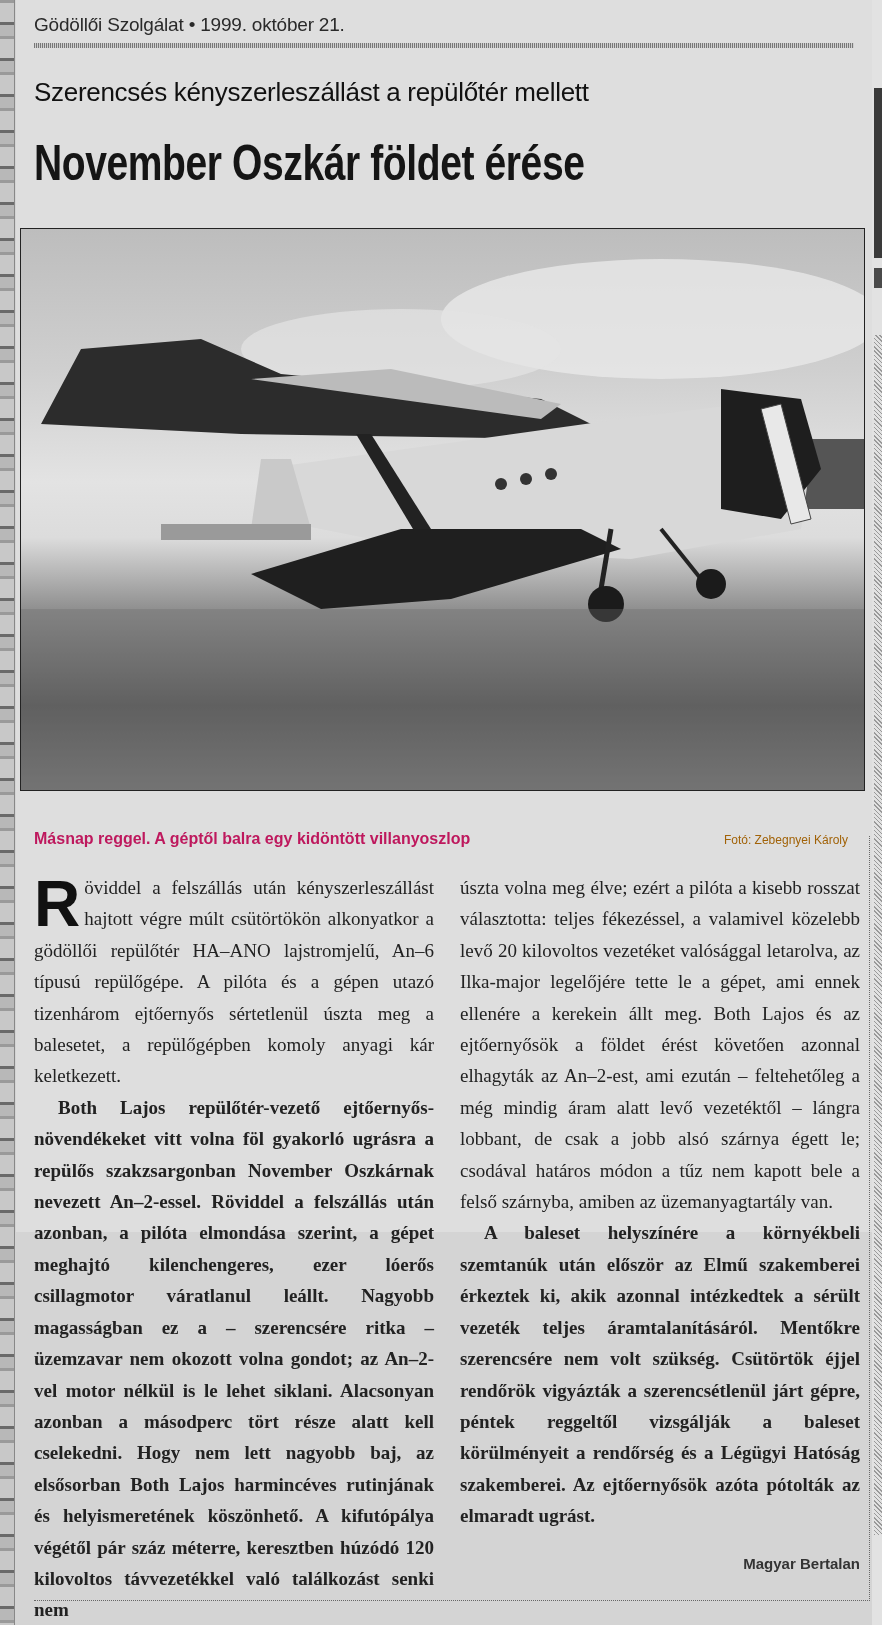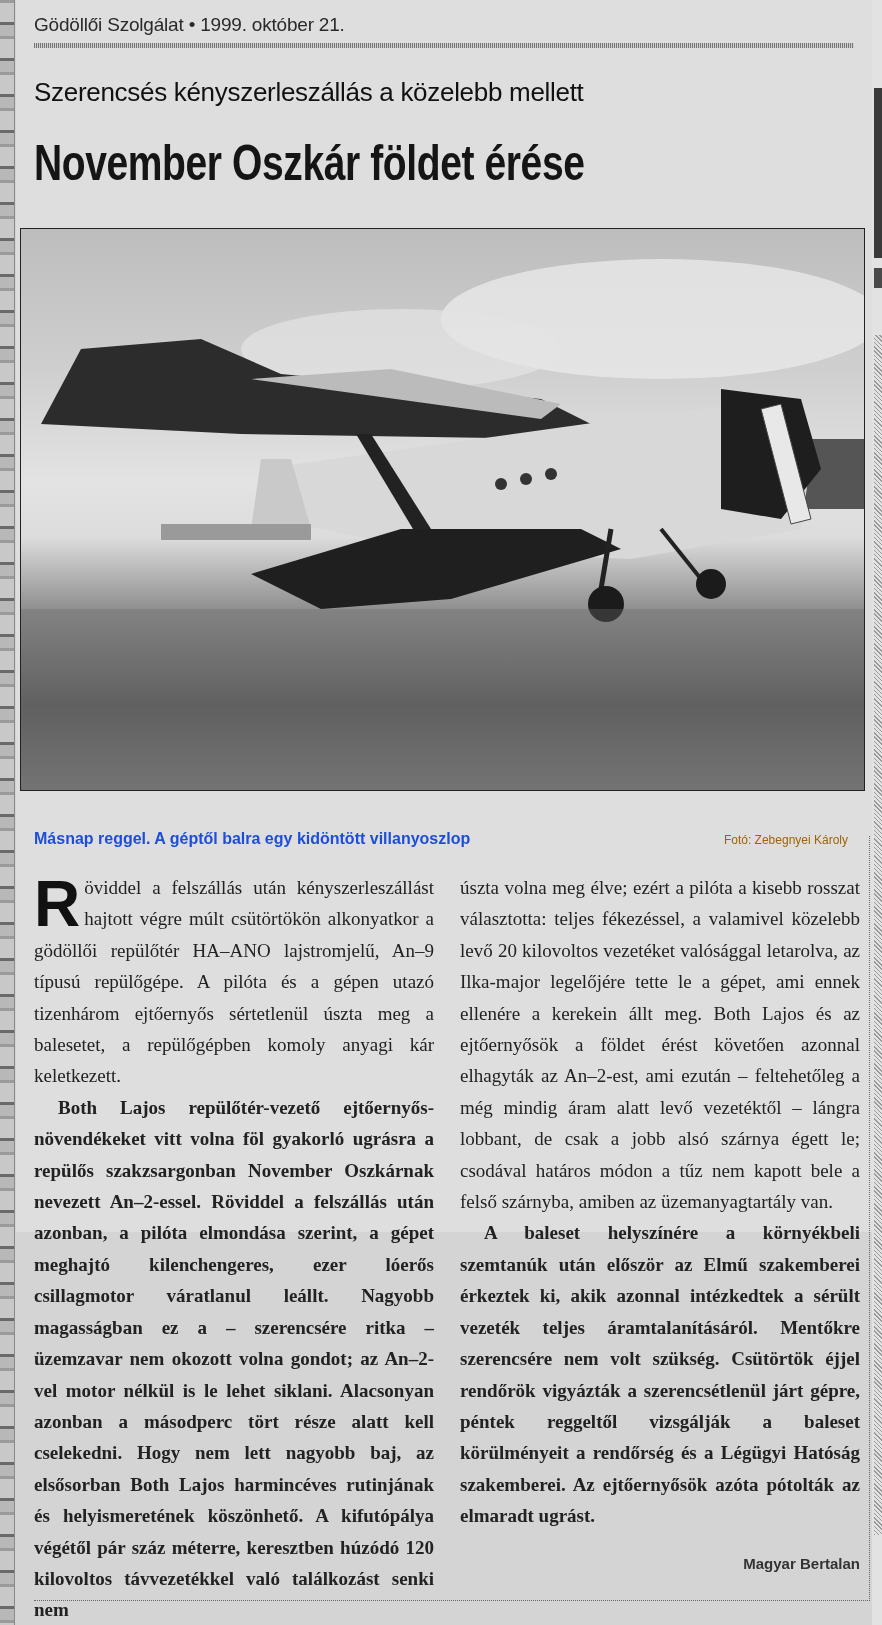--- a/index.html
+++ b/index.html
@@ -46,21 +46,21 @@
   .photo {
     position:absolute; left:4px; top:228px; width:843px; height:561px;
     border:1px solid #222;
     background:
       linear-gradient(180deg,#bdbdbd 0%,#cfcfcf 25%,#e3e3e3 45%,#dcdcdc 55%,#8e8e8e 68%,#5a5a5a 85%,#777 100%);
     overflow:hidden;
   }
   .photo svg { position:absolute; left:0; top:0; }
   .caption {
     position:absolute; left:18px; top:830px;
-    font-family:"Liberation Sans", sans-serif; font-weight:bold; font-size:16px; color:#1d4ed8;
+    font-family:"Liberation Sans", sans-serif; font-weight:bold; font-size:16px; color:#be185d;
   }
   .credit {
     position:absolute; right:24px; top:833px;
     font-family:"Liberation Sans", sans-serif; font-size:12px; color:#a16207;
   }
   .col {
     position:absolute; top:872px; width:400px;
     font-size:19px; line-height:31.4px; text-align:justify; color:#222;
     hyphens:manual;
   }
@@ -87,21 +87,21 @@
 </style>
 </head>
 <body>
 
 <div class="binding"></div>
 
 <div class="page">
   <div class="masthead">Gödöllői Szolgálat • 1999. október 21.</div>
   <div class="mast-rule"></div>
 
-  <div class="kicker">Szerencsés kényszerleszállás a közelebb mellett</div>
+  <div class="kicker">Szerencsés kényszerleszállást a repülőtér mellett</div>
   <div class="headline">November Oszkár földet érése</div>
 
   <div class="photo">
     <svg width="843" height="561" viewBox="0 0 843 561">
 
       <ellipse cx="640" cy="90" rx="220" ry="60" fill="#e9e9e9" opacity="0.8"></ellipse>
       <ellipse cx="380" cy="120" rx="160" ry="40" fill="#e4e4e4" opacity="0.7"></ellipse>
 
       <rect x="760" y="210" width="83" height="70" fill="#555"></rect>
 
@@ -130,21 +130,21 @@
       <polygon points="740,180 760,175 790,290 770,295" fill="#e8e8e8" stroke="#444"></polygon>
 
       <rect x="0" y="380" width="843" height="181" fill="#6d6d6d" opacity="0.35"></rect>
     </svg>
   </div>
 
   <div class="caption">Másnap reggel. A géptől balra egy kidöntött villanyoszlop</div>
   <div class="credit">Fotó: Zebegnyei Károly</div>
 
   <div class="col col-left">
-    <p><span class="dropcap">R</span><span>öviddel a felszállás után kényszerleszállást hajtott végre múlt csütörtökön alkonyatkor a gödöllői repülőtér HA–ANO lajstromjelű, An–9 típusú repülőgépe. A pilóta és a gépen utazó tizenhárom ejtőernyős sértetlenül úszta meg a balesetet, a repülőgépben komoly anyagi kár keletkezett.</span></p>
+    <p><span class="dropcap">R</span><span>öviddel a felszállás után kényszerleszállást hajtott végre múlt csütörtökön alkonyatkor a gödöllői repülőtér HA–ANO lajstromjelű, An–6 típusú repülőgépe. A pilóta és a gépen utazó tizenhárom ejtőernyős sértetlenül úszta meg a balesetet, a repülőgépben komoly anyagi kár keletkezett.</span></p>
     <p class="indent">Both Lajos repülőtér-vezető ejtőernyős-növendékeket vitt volna föl gyakorló ugrásra a repülős szakzsargonban November Oszkárnak nevezett An–2-essel. Röviddel a felszállás után azonban, a pilóta elmondása szerint, a gépet meghajtó kilenchengeres, ezer lóerős csillagmotor váratlanul leállt. Nagyobb magasságban ez a – szerencsére ritka – üzemzavar nem okozott volna gondot; az An–2-vel motor nélkül is le lehet siklani. Alacsonyan azonban a másodperc tört része alatt kell cselekedni. Hogy nem lett nagyobb baj, az elsősorban Both Lajos harmincéves rutinjának és helyismeretének köszönhető. A kifutópálya végétől pár száz méterre, keresztben húzódó 120 kilovoltos távvezetékkel való találkozást senki nem</p>
   </div>
 
   <div class="col col-right">
     <p>úszta volna meg élve; ezért a pilóta a kisebb rosszat választotta: teljes fékezéssel, a valamivel közelebb levő 20 kilovoltos vezetéket valósággal letarolva, az Ilka-major legelőjére tette le a gépet, ami ennek ellenére a kerekein állt meg. Both Lajos és az ejtőernyősök a földet érést követően azonnal elhagyták az An–2-est, ami ezután – feltehetőleg a még mindig áram alatt levő vezetéktől – lángra lobbant, de csak a jobb alsó szárnya égett le; csodával határos módon a tűz nem kapott bele a felső szárnyba, amiben az üzemanyagtartály van.</p>
     <p class="indent">A baleset helyszínére a környékbeli szemtanúk után először az Elmű szakemberei érkeztek ki, akik azonnal intézkedtek a sérült vezeték teljes áramtalanításáról. Mentőkre szerencsére nem volt szükség. Csütörtök éjjel rendőrök vigyázták a szerencsétlenül járt gépre, péntek reggeltől vizsgálják a baleset körülményeit a rendőrség és a Légügyi Hatóság szakemberei. Az ejtőernyősök azóta pótolták az elmaradt ugrást.</p>
     <div class="byline">Magyar Bertalan</div>
   </div>
 
   <div class="right-rule"></div>

